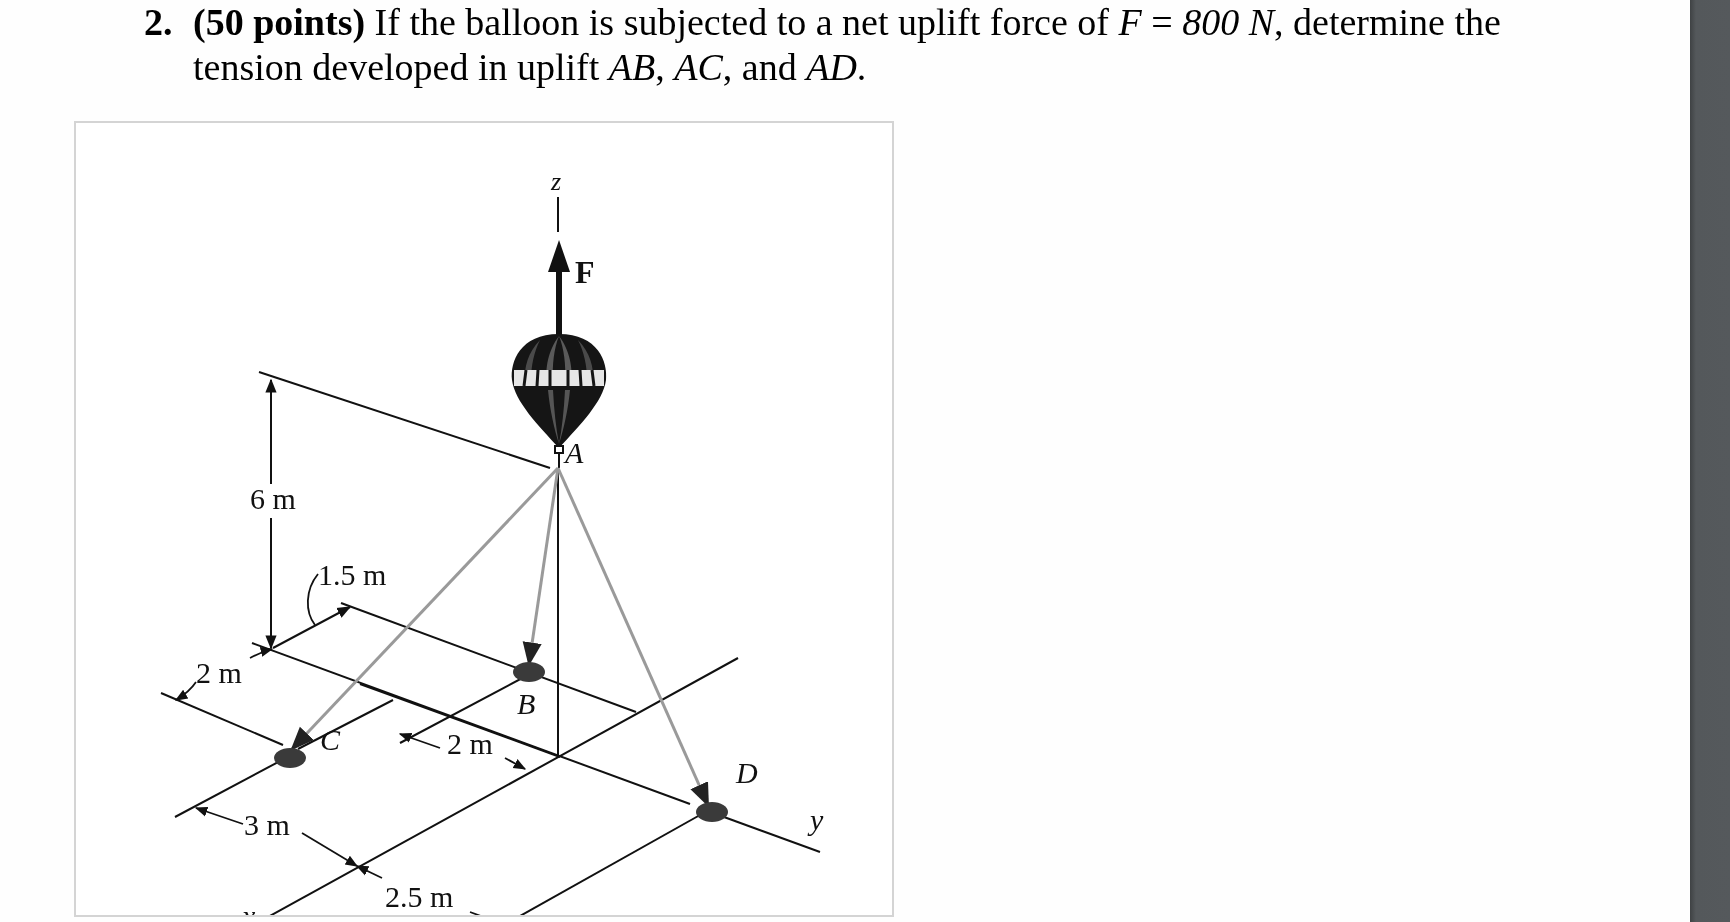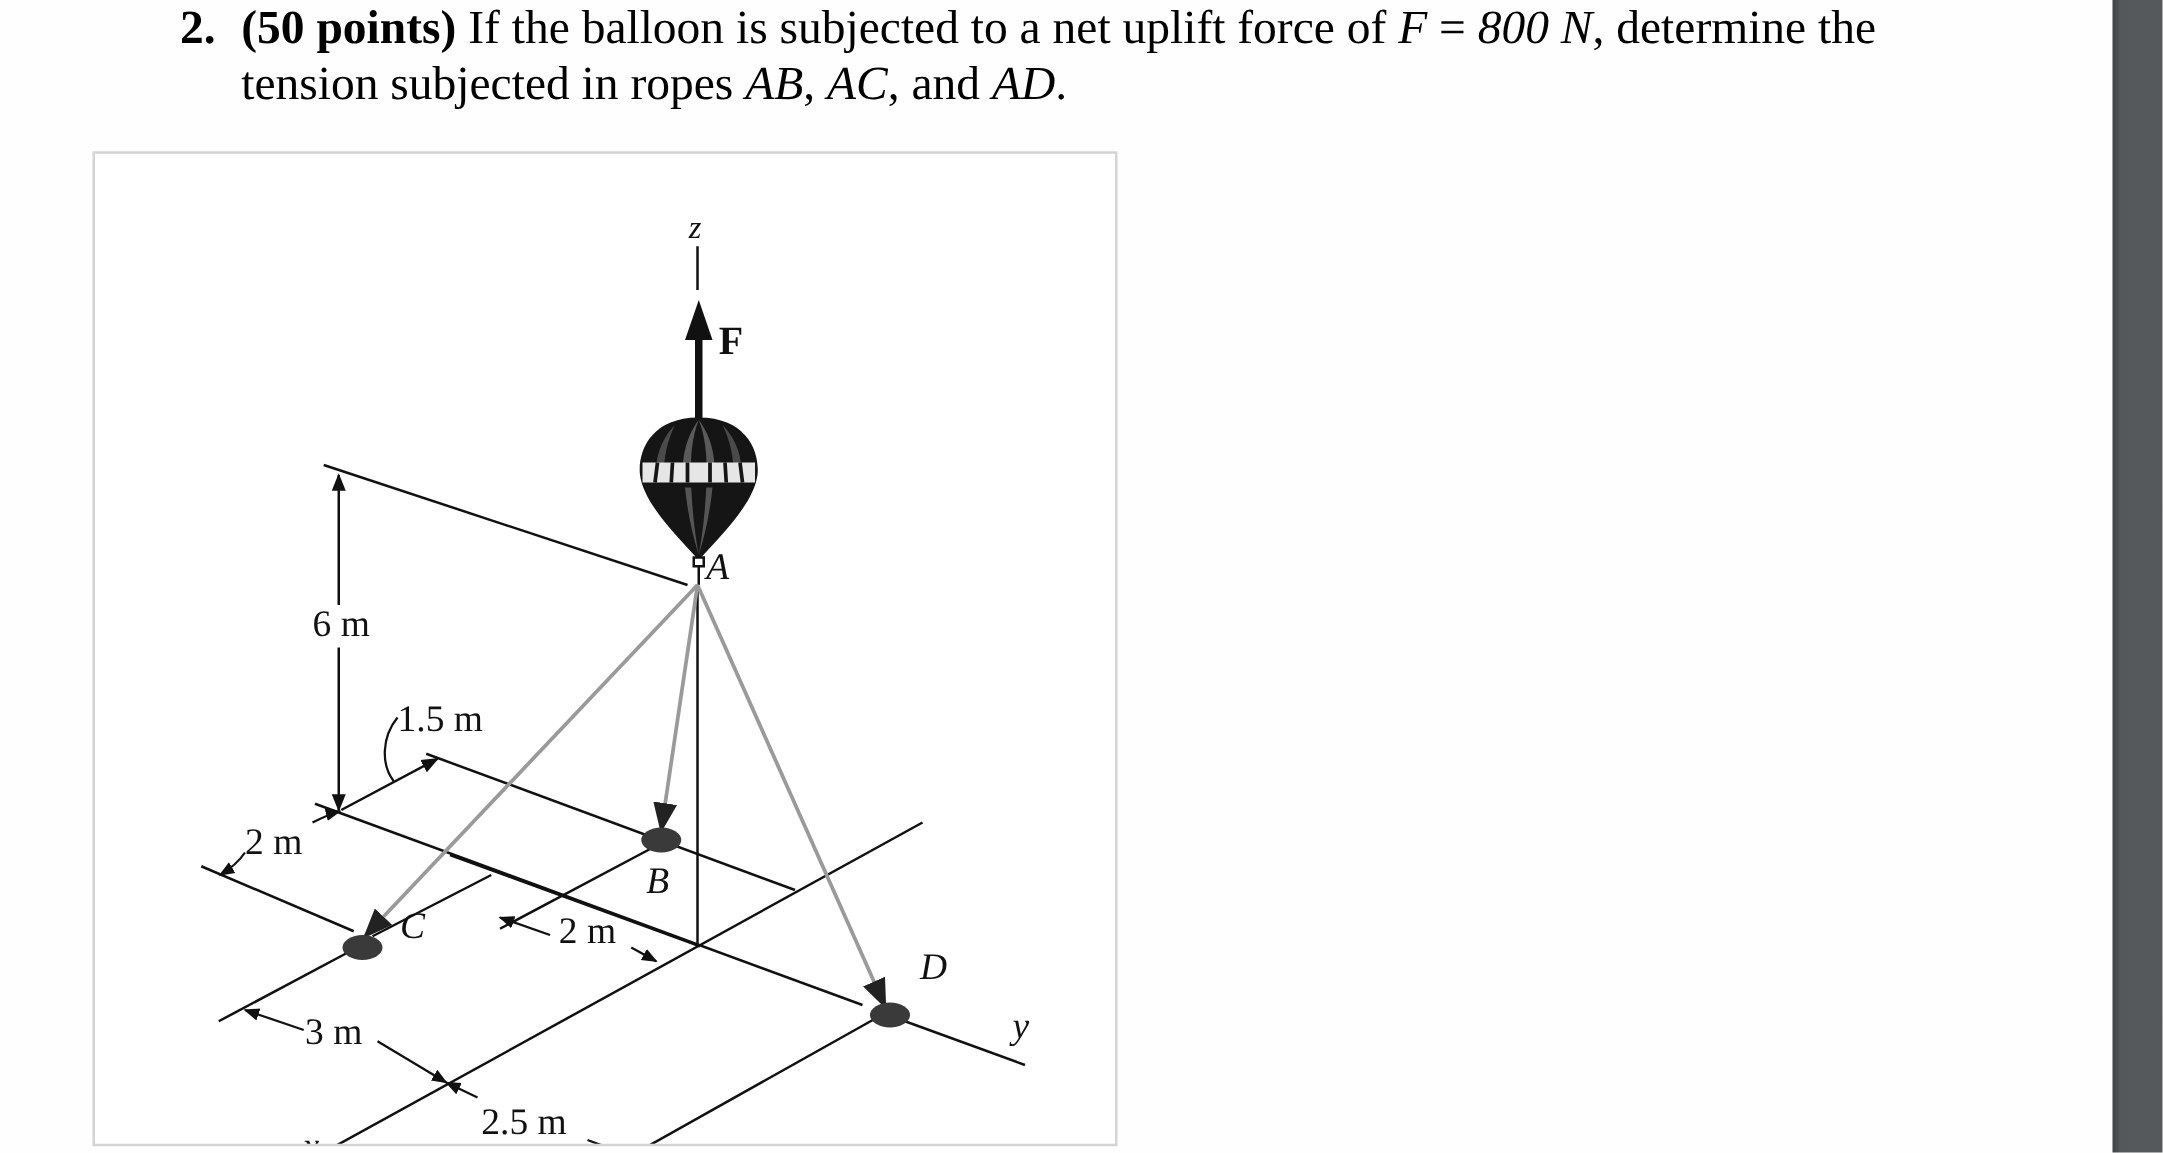--- a/index.html
+++ b/index.html
@@ -65,21 +65,21 @@
   .lbl-i { font-style: italic; }
   .lbl-b { font-weight: bold; }
 </style>
 </head>
 <body>
 
 <div class="page">
 
   <div class="problem">
     <div class="line1"><span class="num">2.</span><span class="pts">(50 points)</span><span> If the balloon is subjected to a net uplift force of </span><i>F</i><span> = </span><i>800 N</i><span>, determine the</span></div>
-    <div class="line2"><span>tension subjected in ropes </span><i>AB</i><span>, </span><i>AC</i><span>, and </span><i>AD</i><span>.</span></div>
+    <div class="line2"><span>tension developed in uplift </span><i>AB</i><span>, </span><i>AC</i><span>, and </span><i>AD</i><span>.</span></div>
   </div>
 
   <div class="figure">
     <svg width="1000" height="1000" viewBox="0 0 1000 1000">
       <defs>
         <marker id="arr" viewBox="0 0 10 10" refX="9" refY="5" markerWidth="7" markerHeight="7" orient="auto-start-reverse">
           <path d="M0,1 L10,5 L0,9 z" fill="#111"></path>
         </marker>
         <marker id="arrR" viewBox="0 0 10 10" refX="9" refY="5" markerWidth="8" markerHeight="8" orient="auto-start-reverse">
           <path d="M0,1 L10,5 L0,9 z" fill="#222"></path>

